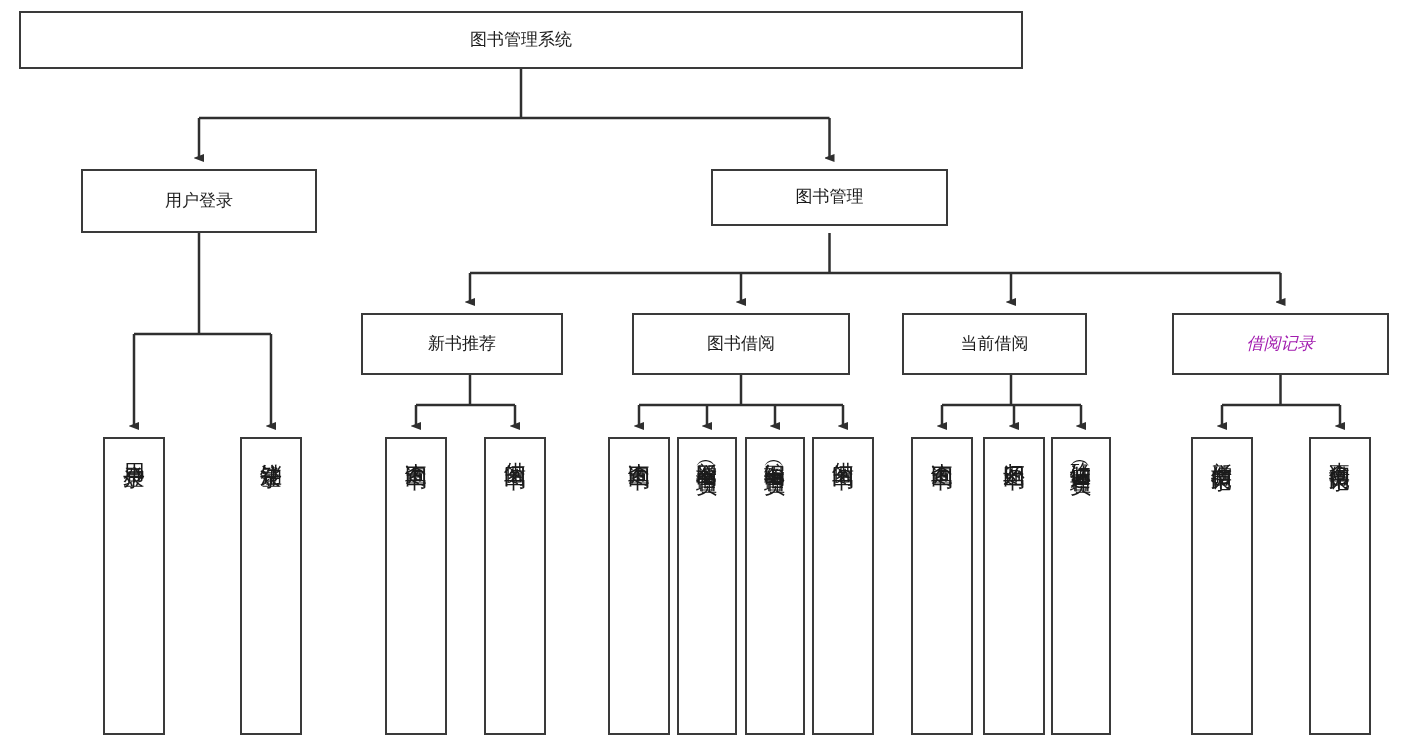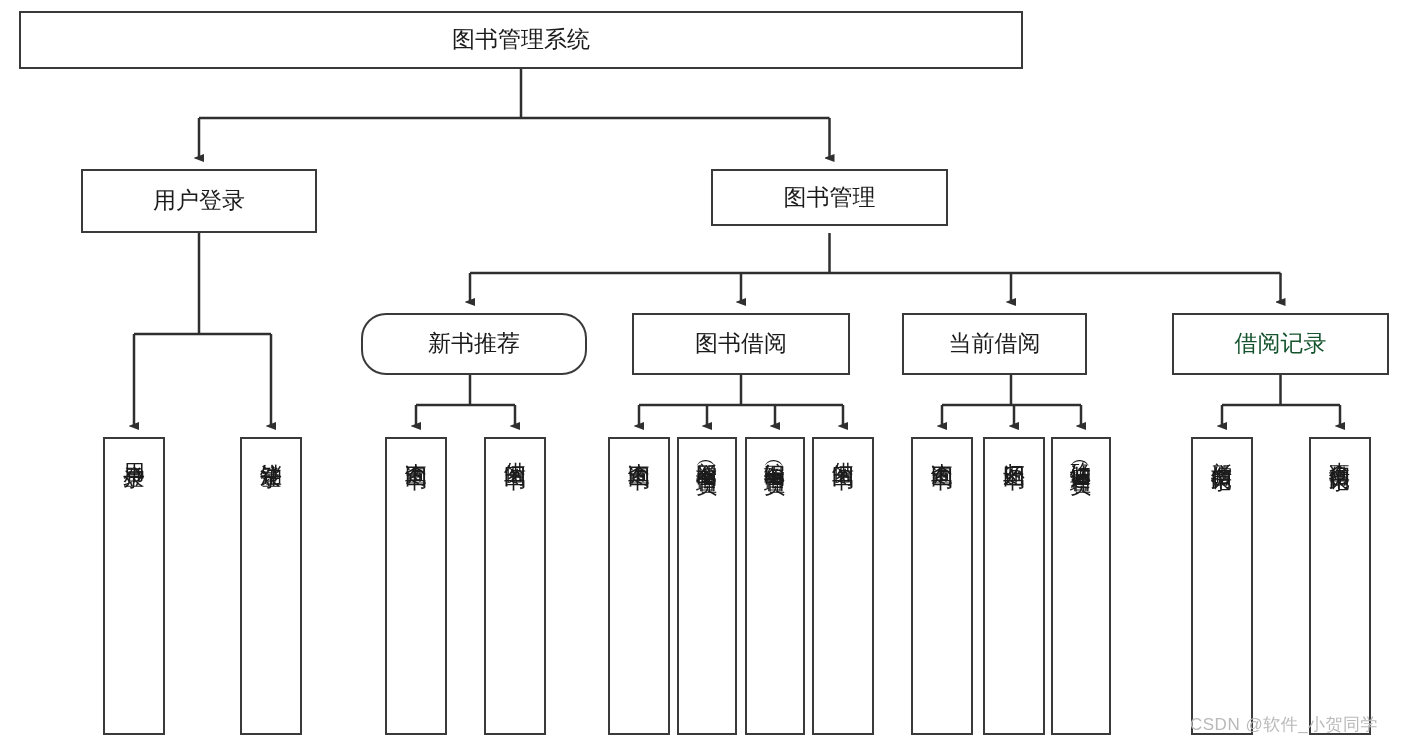--- a/index.html
+++ b/index.html
@@ -2,21 +2,21 @@
 <html><head>
 <meta charset="utf-8">
 <style>
   html,body{margin:0;padding:0;background:#ffffff;}
   body{width:1405px;height:747px;overflow:hidden;font-family:"Liberation Sans","DejaVu Sans",sans-serif;}
   #diagram-root{position:relative;width:1405px;height:747px;background:#fff;}
   svg#edges{position:absolute;left:0;top:0;width:1405px;height:747px;}
   .node{position:absolute;box-sizing:border-box;background:#ffffff;border:2.5px solid #3a3a3a;
         display:flex;align-items:center;justify-content:center;}
   .node-label{color:#1b1b1b;text-align:center;line-height:1.18;white-space:pre;}
-  .node.horizontal .node-label{font-size:23px;}
+  .node.horizontal .node-label{font-size:17px;}
   .node.vertical{align-items:flex-start;justify-content:center;padding-top:6px;}
   .node.vertical .node-label{
       writing-mode:vertical-rl;text-orientation:upright;
       font-size:22px;letter-spacing:2px;line-height:1.0;
   }
   .node.vertical.tall .node-label{font-size:21px;}
   .watermark{position:absolute;left:1190px;top:713px;font-size:17px;color:#b9b9b9;
              letter-spacing:.5px;white-space:nowrap;}
 </style>
 </head>
@@ -68,31 +68,31 @@
   <div id="node-layer">
       <div class="node horizontal" style="left: 19px; top: 11px; width: 1004px; height: 58px; border-color: rgb(58, 58, 58);">
         <span class="node-label" style="color: rgb(27, 27, 27);">图书管理系统</span>
       </div>
       <div class="node horizontal" style="left: 81px; top: 169px; width: 236px; height: 64px; border-color: rgb(58, 58, 58);">
         <span class="node-label" style="color: rgb(27, 27, 27);">用户登录</span>
       </div>
       <div class="node horizontal" style="left: 711px; top: 169px; width: 237px; height: 57px; border-color: rgb(58, 58, 58);">
         <span class="node-label" style="color: rgb(27, 27, 27);">图书管理</span>
       </div>
-      <div class="node horizontal" style="left: 361px; top: 313px; width: 226px; height: 62px; border-color: rgb(58, 58, 58); border-radius: 25px;">
+      <div class="node horizontal" style="left: 361px; top: 313px; width: 202px; height: 62px; border-color: rgb(58, 58, 58);">
         <span class="node-label" style="color: rgb(27, 27, 27);">新书推荐</span>
       </div>
       <div class="node horizontal" style="left: 632px; top: 313px; width: 218px; height: 62px; border-color: rgb(58, 58, 58);">
         <span class="node-label" style="color: rgb(27, 27, 27);">图书借阅</span>
       </div>
       <div class="node horizontal" style="left: 902px; top: 313px; width: 185px; height: 62px; border-color: rgb(58, 58, 58);">
         <span class="node-label" style="color: rgb(27, 27, 27);">当前借阅</span>
       </div>
       <div class="node horizontal" style="left: 1172px; top: 313px; width: 217px; height: 62px; border-color: rgb(58, 58, 58);">
-        <span class="node-label" style="color: #14532d;">借阅记录</span>
+        <span class="node-label" style="color: #a21caf; font-style: italic;">借阅记录</span>
       </div>
       <div class="node vertical" style="left: 103px; top: 437px; width: 62px; height: 298px; border-color: rgb(58, 58, 58);">
         <span class="node-label" style="color: rgb(27, 27, 27);">用户登录</span>
       </div>
       <div class="node vertical" style="left: 240px; top: 437px; width: 62px; height: 298px; border-color: rgb(58, 58, 58);">
         <span class="node-label" style="color: rgb(27, 27, 27);">注销登录</span>
       </div>
       <div class="node vertical" style="left: 385px; top: 437px; width: 62px; height: 298px; border-color: rgb(58, 58, 58);">
         <span class="node-label" style="color: rgb(27, 27, 27);">查询图书</span>
       </div>
@@ -120,14 +120,13 @@
       <div class="node vertical tall" style="left: 1051px; top: 437px; width: 60px; height: 298px; border-color: rgb(58, 58, 58);">
         <span class="node-label" style="color: rgb(27, 27, 27);">确认归还（管理员）</span>
       </div>
       <div class="node vertical tall" style="left: 1191px; top: 437px; width: 62px; height: 298px; border-color: rgb(58, 58, 58);">
         <span class="node-label" style="color: rgb(27, 27, 27);">新增借阅记录</span>
       </div>
       <div class="node vertical tall" style="left: 1309px; top: 437px; width: 62px; height: 298px; border-color: rgb(58, 58, 58);">
         <span class="node-label" style="color: rgb(27, 27, 27);">查询借阅记录</span>
       </div>
     </div>
-  <div class="watermark">CSDN @软件_小贺同学</div>
 </div>
 
 </body></html>

